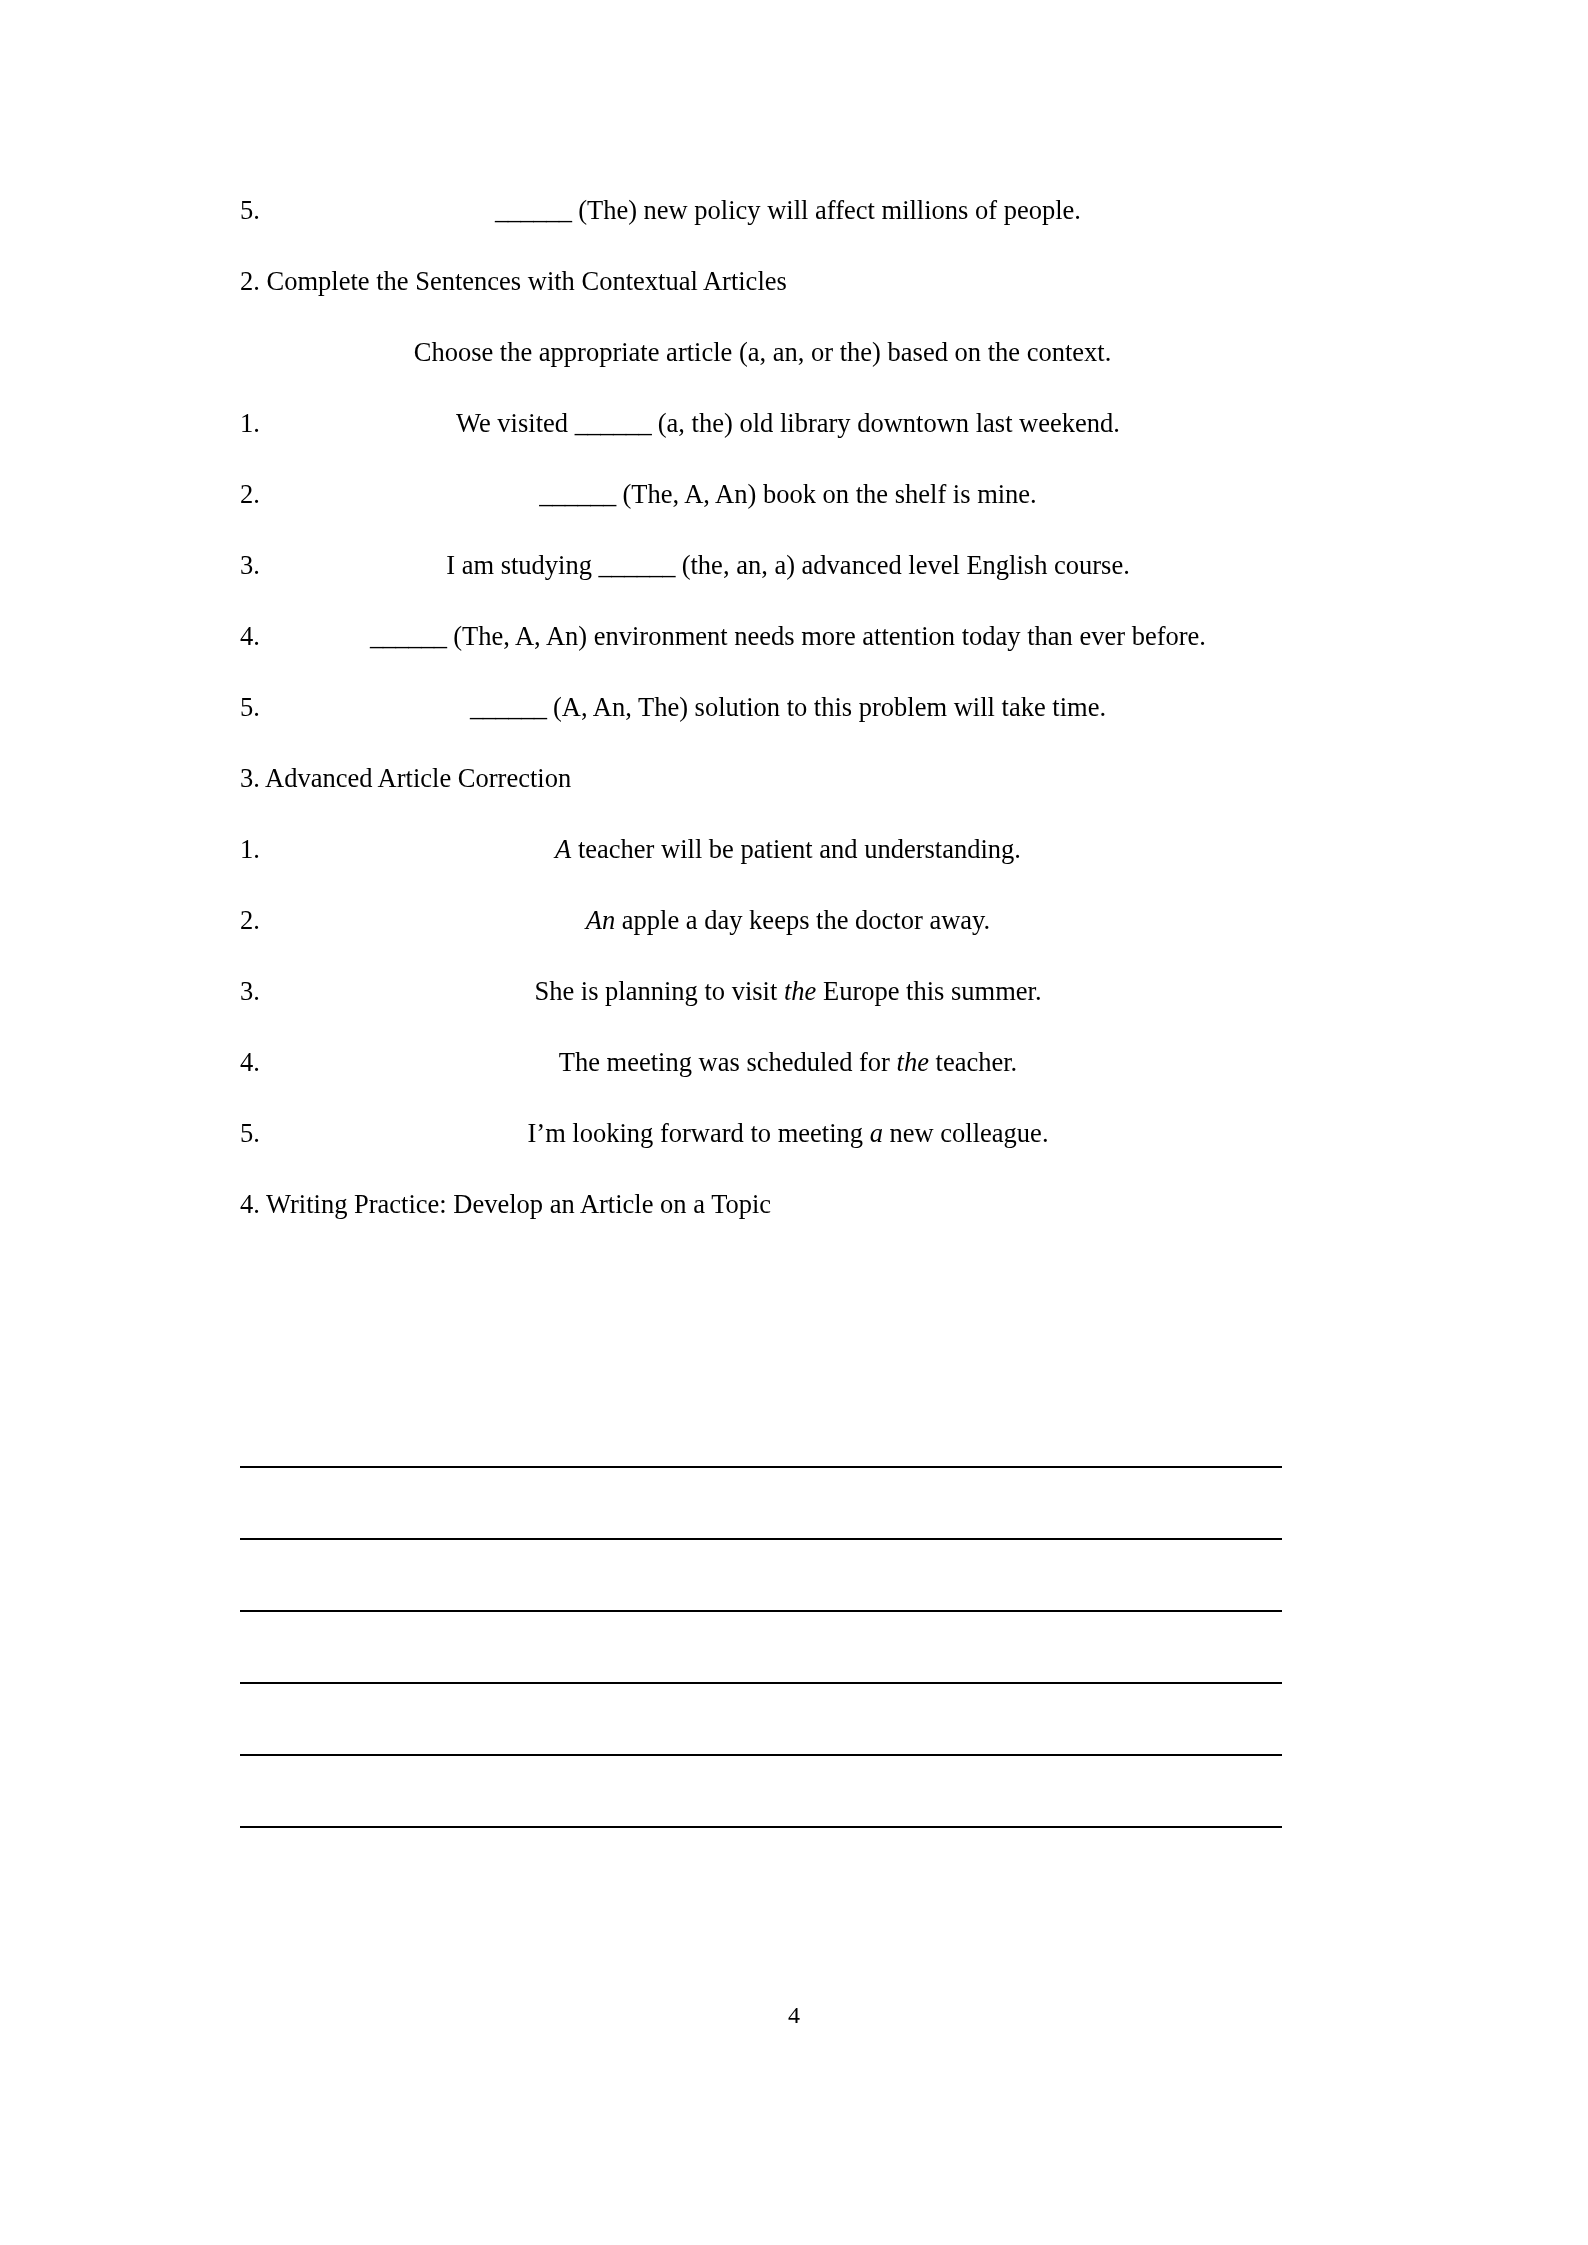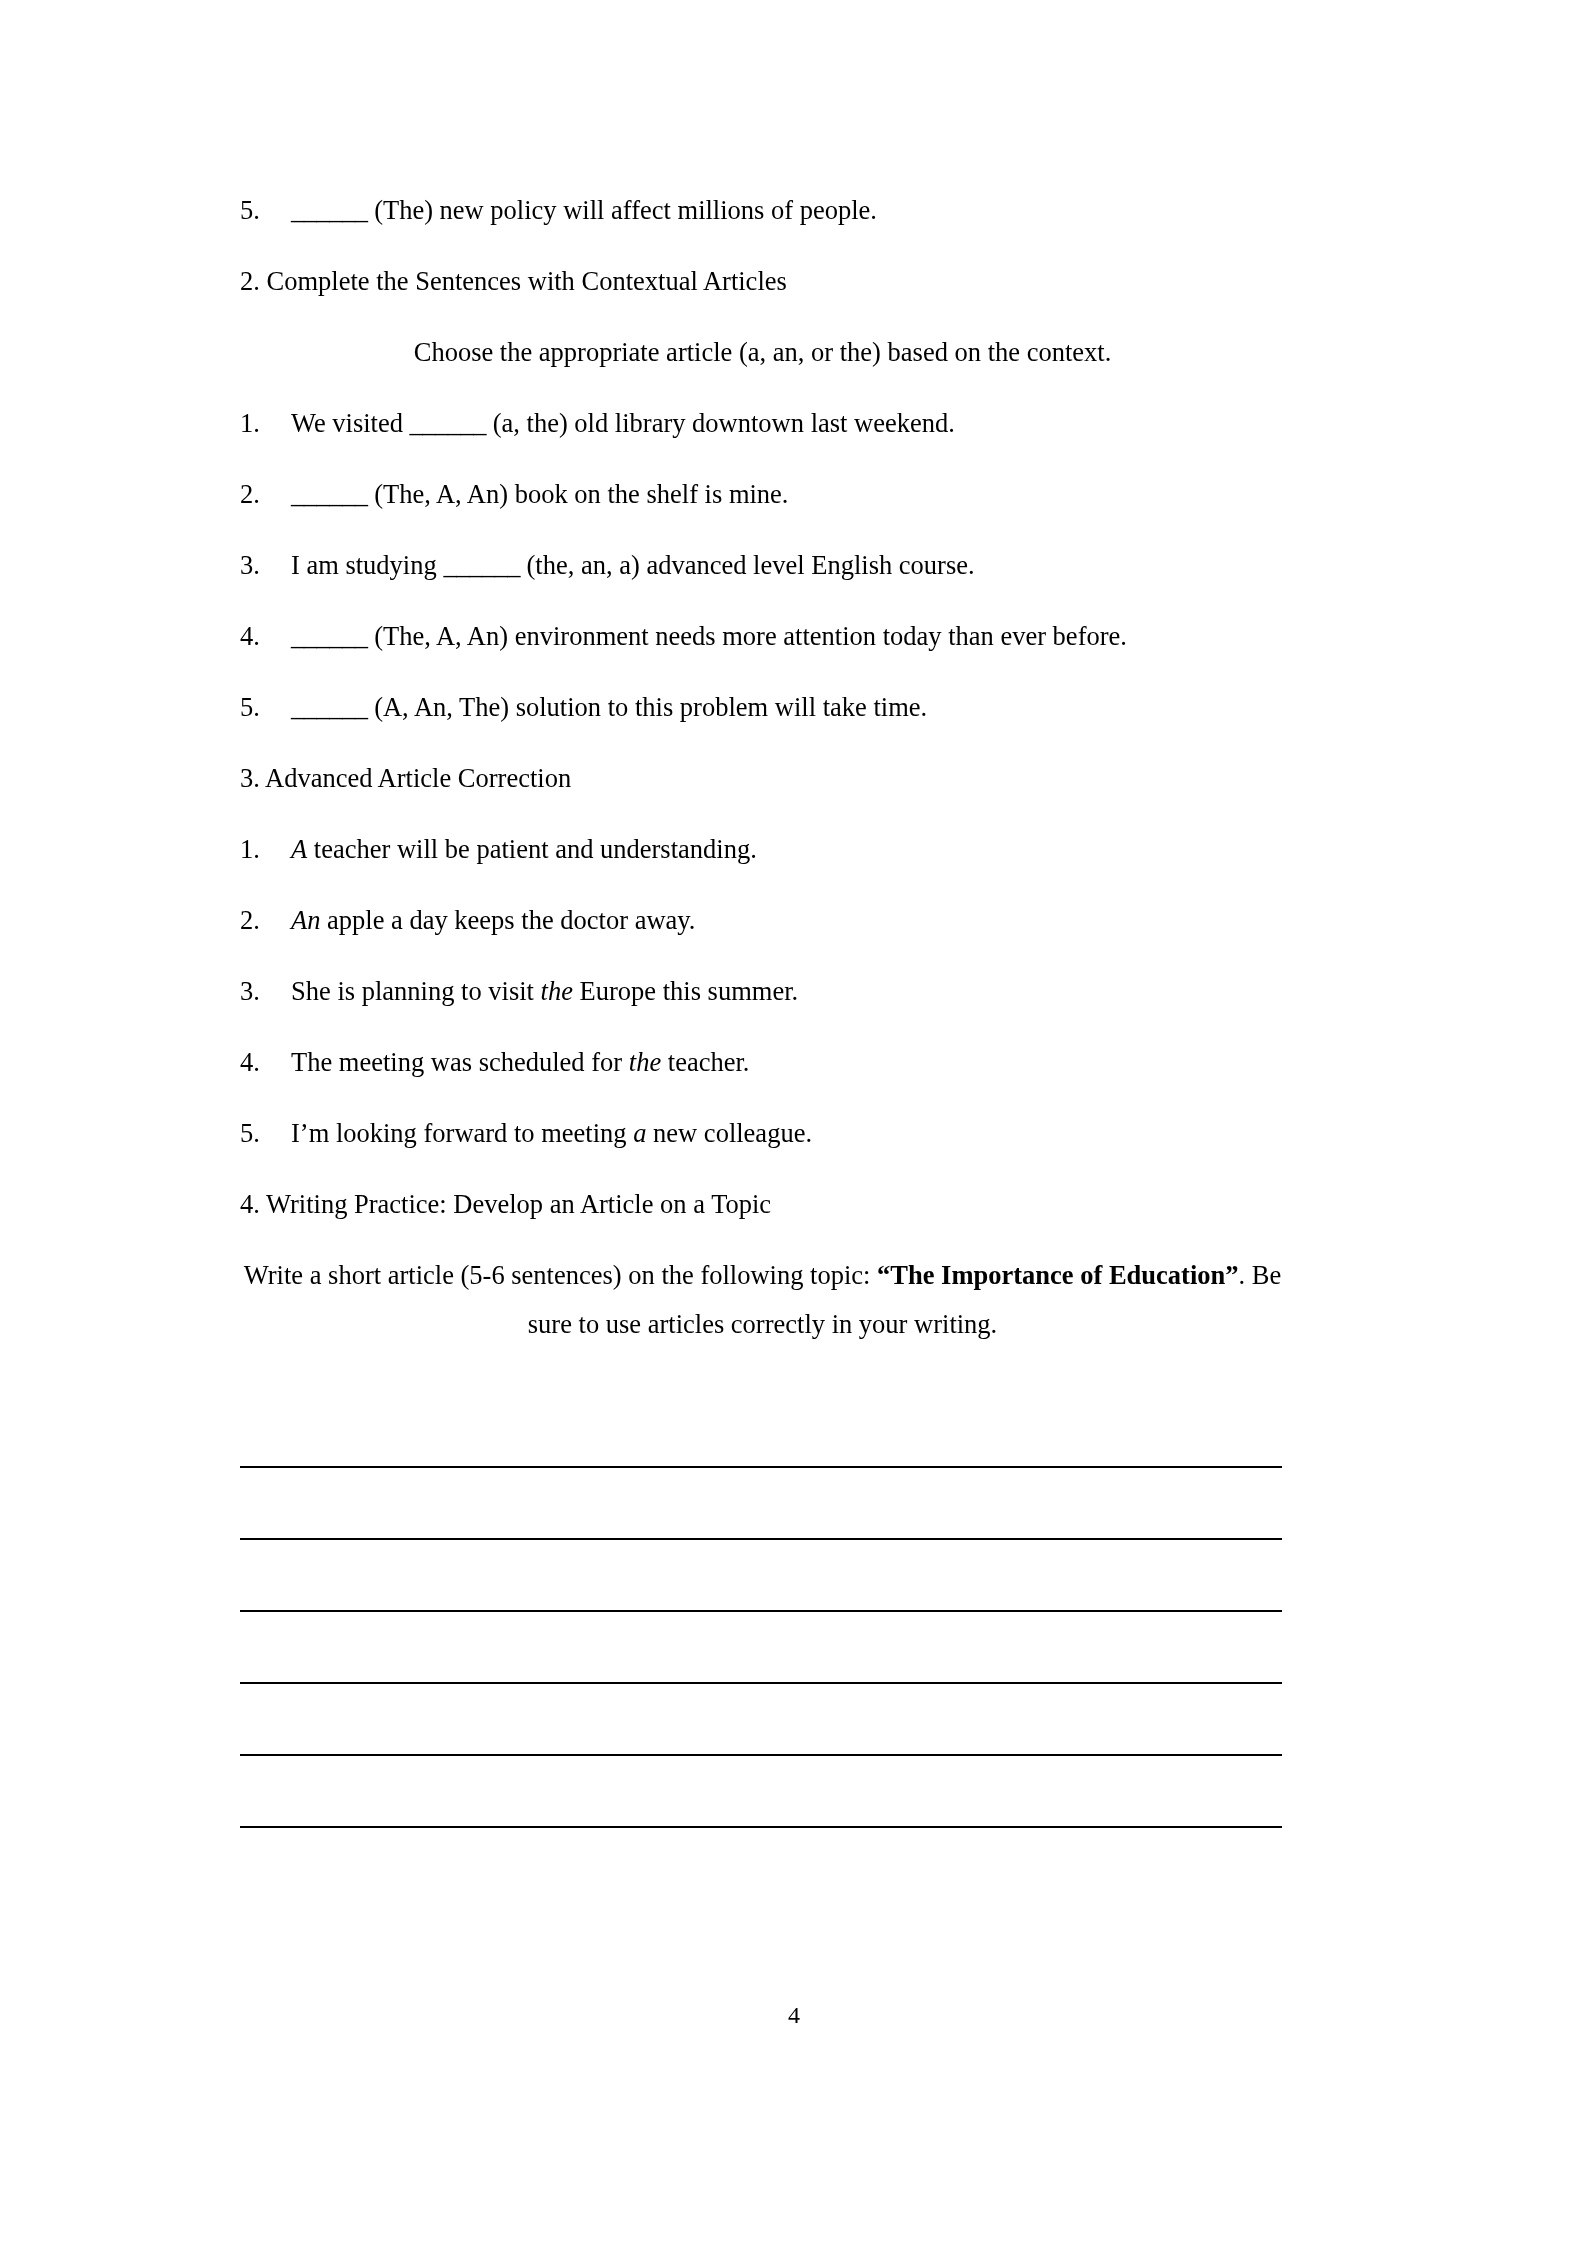--- a/index.html
+++ b/index.html
@@ -65,20 +65,21 @@
   .li-num {
     position: absolute;
     left: 0;
     top: 0;
     width: 40px;
     font-size: 26.5px;
     line-height: 49px;
   }
   .li-text {
     display: block;
+    text-align: center;
   }
 
   .blank {
     letter-spacing: -0.5px;
   }
 
   em.art {
     font-style: italic;
   }
   strong.topic {
@@ -169,21 +170,20 @@
         <span class="li-num">4.</span>
         <span class="li-text"><span>The meeting was scheduled for </span><em class="art">the</em><span> teacher.</span></span>
       </li>
       <li>
         <span class="li-num">5.</span>
         <span class="li-text"><span>I’m looking forward to meeting </span><em class="art">a</em><span> new colleague.</span></span>
       </li>
     </ol>
 
     <div class="heading">4. Writing Practice: Develop an Article on a Topic</div>
-    <div class="para"><span>Write a short article (5-6 sentences) on the following topic: </span><strong class="topic">“The Importance of Education”</strong><span>. Be sure to use articles correctly in your writing.</span></div>
 
   </div>
 
   <div class="writing-lines">
     <div class="rule-line"></div>
     <div class="rule-line"></div>
     <div class="rule-line"></div>
     <div class="rule-line"></div>
     <div class="rule-line"></div>
     <div class="rule-line"></div>

